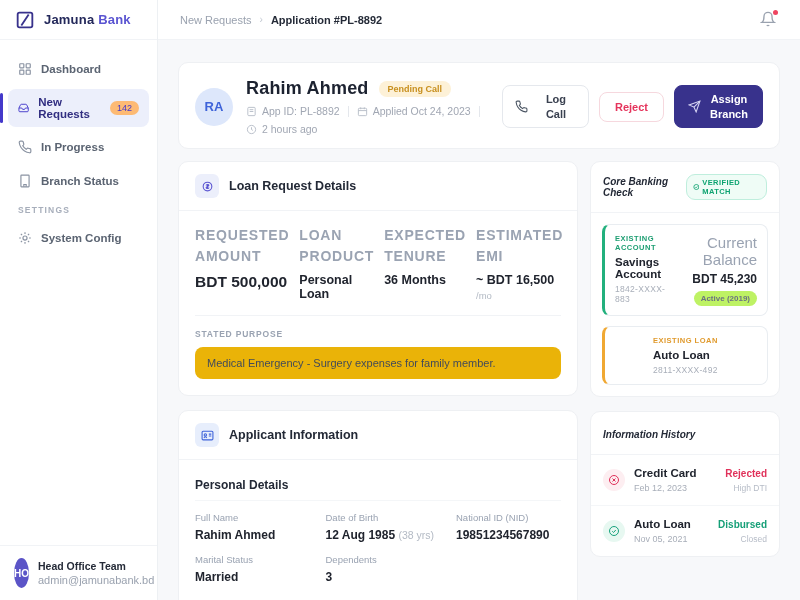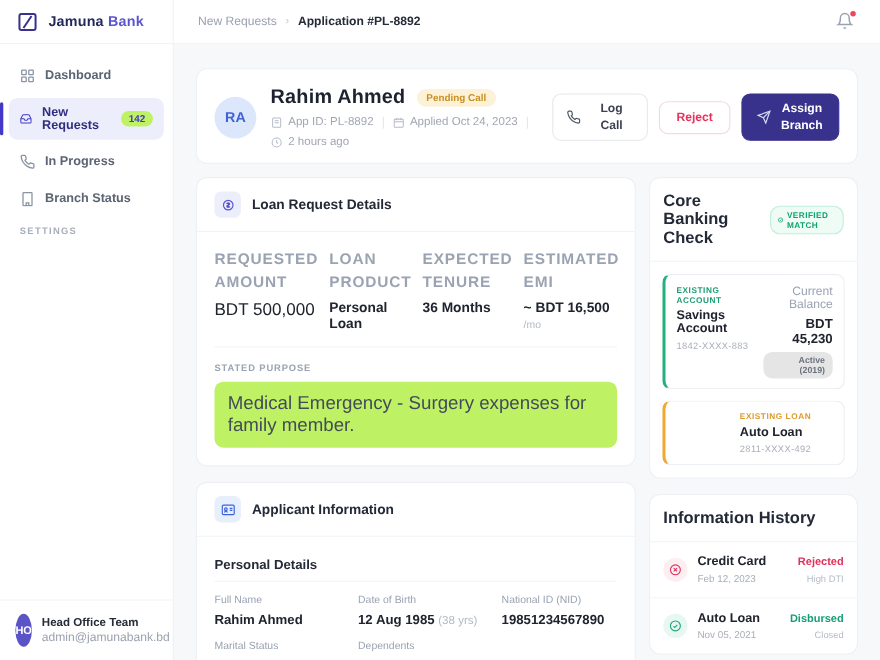--- a/index.html
+++ b/index.html
@@ -14,21 +14,21 @@
   .brand { font-size:13px; font-weight:700; letter-spacing:.2px; }
   .brand .b1 { color:#23285a; }
   .brand .b2 { color:#5a54d1; font-weight:600; }
   .side-nav { padding:14px 8px 8px; flex:1; }
   .section-label { font-size:8.5px; font-weight:700; letter-spacing:1.2px; color:#a7aebb; padding:4px 10px 8px; }
   .nav-item { display:flex; align-items:center; gap:9px; padding:7px 10px; margin:1px 0 6px; border-radius:8px; font-size:11.5px; font-weight:600; color:#5b6472; cursor:pointer; position:relative; }
   .nav-item svg { width:14px; height:14px; stroke:#8a93a2; }
   .nav-item.active { background:#eceffb; color:#312e81; }
   .nav-item.active svg { stroke:#4338ca; }
   .nav-item.active::before { content:""; position:absolute; left:-8px; top:4px; bottom:4px; width:3px; border-radius:2px; background:#4338ca; }
-  .nav-badge { margin-left:auto; background:#bef264; color:#4338ca; font-size:9px; font-weight:700; padding:2px 7px; border-radius:9px; }
+  .nav-badge { margin-left:auto; background:#fdba74; color:#4338ca; font-size:9px; font-weight:400; padding:2px 7px; border-radius:9px; }
   .side-user { border-top:1px solid #f1f3f6; padding:12px 14px; display:flex; align-items:center; gap:9px; }
   .ho-avatar { width:30px; height:30px; border-radius:50%; background:#5b54c7; color:#fff; font-size:10px; font-weight:700; display:flex; align-items:center; justify-content:center; }
   .side-user .nm { font-size:10.5px; font-weight:700; color:#252b38; }
   .side-user .em { font-size:11px; color:#9aa2af; margin-top:2px; }
 
   
   .main-col { flex:1; display:flex; flex-direction:column; min-width:0; }
   .topbar { height:40px; background:#fff; border-bottom:1px solid #f1f3f6; display:flex; align-items:center; padding:0 22px; }
   .crumb { display:flex; align-items:center; gap:8px; font-size:11px; }
   .crumb .parent { color:#9aa2af; }
@@ -72,52 +72,52 @@
   .chip-indigo { background:#eceffb; } .chip-indigo svg { stroke:#5a54d1; width:13px; height:13px; }
   .chip-blue { background:#e7eefc; } .chip-blue svg { stroke:#3e63d9; width:13px; height:13px; }
   .card-title { font-size:12.5px; font-weight:700; color:#232936; }
 
   
   .loan-card { margin-bottom:14px; }
   .loan-body { padding:14px 16px 16px; }
   .loan-grid { display:grid; grid-template-columns:1.08fr 1.05fr 1.1fr .9fr; gap:10px; padding-bottom:14px; border-bottom:1px solid #f1f3f6; }
   .f-label { font-size:14px; font-weight:700; letter-spacing:.8px; color:#9aa3b2; line-height:1.5; }
   .f-val { margin-top:6px; font-size:12.5px; font-weight:600; color:#20242e; }
-  .f-val.big { font-size:15.5px; font-weight:400; }
+  .f-val.big { font-size:15.5px; font-weight:700; }
   .f-suffix { font-size:9.5px; color:#b3bac4; margin-top:3px; font-weight:400; }
   .purpose-label { margin-top:13px; font-size:8.5px; font-weight:700; letter-spacing:.8px; color:#9aa3b2; }
-  .purpose-box { margin-top:8px; background:#bef264; border-radius:8px; padding:10px 12px; font-size:17px; color:#434b59; }
+  .purpose-box { margin-top:8px; background:#eab308; border-radius:8px; padding:10px 12px; font-size:11px; color:#434b59; }
 
   
   .app-body { padding:6px 16px 14px; }
   .sec-title { font-size:12px; font-weight:700; color:#232936; padding:12px 0 8px; border-bottom:1px solid #f4f6f8; }
   .p-grid { display:grid; grid-template-columns:1.05fr 1.05fr .9fr; gap:12px 8px; padding:11px 0 4px; }
   .kv .k { font-size:9.5px; color:#9aa3b2; }
   .kv .v { margin-top:5px; font-size:12px; font-weight:700; color:#20242e; }
   .kv .light { color:#b3bac4; font-weight:400; font-size:10.5px; }
 
   
   .cb-card { margin-bottom:14px; }
   .cb-head { display:flex; align-items:center; justify-content:space-between; padding:12px 12px; border-bottom:1px solid #f1f3f6; }
-  .cb-title { font-size:15px; font-weight:700; color:#232936; }
+  .cb-title { font-size:10px; font-weight:700; color:#232936;font-style:italic; }
   .badge-verified { display:flex; align-items:center; gap:3px; border:1px solid #bfeedd; background:#effcf6; color:#0ea371; font-size:7.5px; font-weight:700; letter-spacing:.4px; padding:3px 6px; border-radius:9px; }
   .badge-verified svg { width:8px; height:8px; stroke:#0ea371; }
   .cb-body { padding:11px 11px; }
-  .acct { border:1px solid #e9edf1; border-left:3px solid #22b07d; border-radius:8px; padding:9px 10px; display:flex; justify-content:center; gap:6px; background:#fff; }
+  .acct { border:1px solid #e9edf1; border-left:3px solid #22b07d; border-radius:8px; padding:9px 10px; display:flex; justify-content:space-between; gap:6px; background:#fff; }
   .acct + .acct { margin-top:10px;padding-left:48px; }
   .acct.amber { border-left-color:#f0a832; }
   .acct .tag { font-size:7.5px; font-weight:700; letter-spacing:.5px; color:#1d9e72; }
   .acct.amber .tag { color:#e09a2d; }
   .acct .anm { font-size:11.5px; font-weight:700; color:#20242e; margin-top:4px; }
   .acct .ano { font-size:8.5px; color:#a8aeb9; margin-top:4px; letter-spacing:.3px; }
   .acct .rcol { text-align:right; }
-  .acct .vlab { font-size:11px; color:#9aa3b2; }
+  .acct .vlab { font-size:15px; color:#9aa3b2; }
   .acct .vval { font-size:12px; font-weight:700; color:#20242e; margin-top:4px; }
   .acct .chip { display:inline-block; font-size:8px; font-weight:600; padding:3px 7px; border-radius:8px; margin-top:5px; }
-  .chip-gray { background:#e5e5e5; color:#6b7280; }
+  .chip-gray { background:#bef264; color:#6b7280; }
   .chip-green { background:#e4f8ef; color:#17a27c; }
 
   
   .hist-card { margin-bottom:14px; }
   .hist-head { padding:12px 12px; border-bottom:1px solid #f1f3f6; }
   .hist-item { display:flex; align-items:center; gap:9px; padding:12px 12px; }
   .hist-item + .hist-item { border-top:1px solid #f4f6f8; }
   .h-ic { width:22px; height:22px; border-radius:50%; display:flex; align-items:center; justify-content:center; flex:0 0 auto; }
   .h-ic svg { width:12px; height:12px; }
   .h-red { background:#fdeef1; } .h-red svg { stroke:#e0315a; }
@@ -178,20 +178,27 @@
         <svg viewBox="0 0 24 24" fill="none" stroke-width="2">
             <rect x="5" y="2" width="14" height="20" rx="1"></rect>
             <path d="M10 22v-4h4v4"></path>
             <path d="M9 7h.01M15 7h.01M9 12h.01M15 12h.01"></path>
           </svg>
         <span>Branch Status</span>
       </div>
 
       <div class="section-label">SETTINGS</div>
 
+      <div class="nav-item">
+        <svg viewBox="0 0 24 24" fill="none" stroke-width="2">
+            <circle cx="12" cy="12" r="3.5"></circle>
+            <path d="M12 2v3M12 19v3M2 12h3M19 12h3M4.9 4.9l2.1 2.1M17 17l2.1 2.1M19.1 4.9L17 7M7 17l-2.1 2.1"></path>
+          </svg>
+        <span>System Config</span>
+      </div>
     </nav>
 
     <div class="side-user">
       <div class="ho-avatar">HO</div>
       <div>
         <div class="nm">Head Office Team</div>
         <div class="em">admin@jamunabank.bd</div>
       </div>
     </div>
   </aside>

